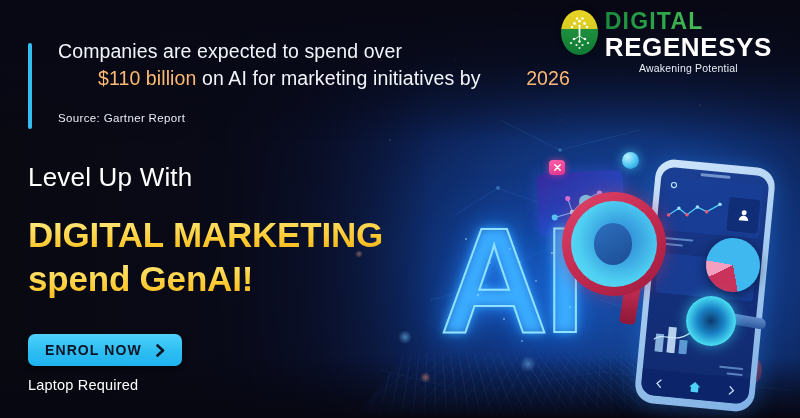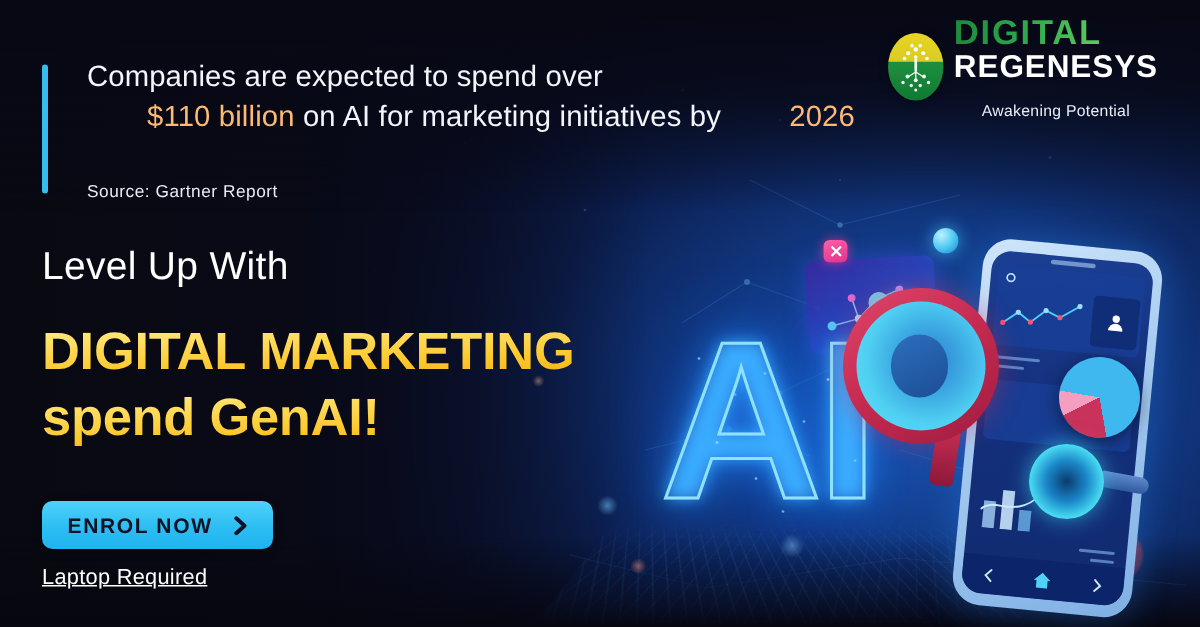--- a/index.html
+++ b/index.html
@@ -57,53 +57,53 @@
 
   
   .bokeh{ position:absolute; border-radius:50%; pointer-events:none; }
 
   
   .stat-bar{ position:absolute; left:28px; top:43px; width:4px; height:86px;
     background:#35bdf0; border-radius:2px; }
   .stat{ position:absolute; left:58px; top:38px; width:560px; }
   .stat-line{ font-size:19.5px; line-height:27px; color:#f2f5fa; font-weight:400; letter-spacing:.1px; }
   .stat-hl{ color:#fdba74; font-weight:400;margin-left:40px; }
-  .stat-src{ margin-top:30px; font-size:11.5px; color:#e8ecf4; letter-spacing:.35px; font-weight:400; }
-
-  
-  .logo{ position:absolute; right:28px; top:10px; display:flex; align-items:center; gap:7px; }
+  .stat-src{ margin-top:20px; font-size:11.5px; color:#e8ecf4; letter-spacing:.35px; font-weight:400; }
+
+  
+  .logo{ position:absolute; right:28px; top:10px; display:flex; align-items:flex-start; gap:7px; }
   .logo-badge{ width:37px; height:45px; border-radius:50%/50%; position:relative; overflow:hidden;
     background:linear-gradient(180deg,#e8d425 0%, #d9cc22 42%, #1e8f3e 43%, #0f7a33 100%);
     box-shadow:0 0 6px rgba(0,0,0,.5); flex:0 0 auto; }
   .logo-badge svg{ position:absolute; inset:0; }
   .logo-text{ display:flex; flex-direction:column; line-height:1; }
   .logo-d{ font-size:23px; font-weight:700; letter-spacing:1.2px;
     background:linear-gradient(90deg,#1c8a3c 0%, #2ea84a 35%, #5cc95f 70%, #88dd72 100%);
     -webkit-background-clip:text; background-clip:text; color:transparent; }
-  .logo-r{ font-size:21px; font-weight:700; letter-spacing:.6px; color:#ffffff; margin-top:1px; }
-  .logo-tag{ font-size:10.5px; color:#e9eef5; letter-spacing:.2px; margin-top:14px; text-align:center; }
+  .logo-r{ font-size:26px; font-weight:700; letter-spacing:.6px; color:#ffffff; margin-top:1px; }
+  .logo-tag{ font-size:10.5px; color:#e9eef5; letter-spacing:.2px; margin-top:3px; text-align:center; }
 
   
   .headline{ position:absolute; left:28px; top:160px; width:430px; }
   .h-small{ font-size:26px; font-weight:400; color:#ffffff; letter-spacing:.2px; line-height:34px; }
   .h-big{ font-size:35px; font-weight:700; letter-spacing:-.2px; line-height:44px; margin-top:19px;
     background:linear-gradient(178deg,#fff3a8 0%, #ffe066 26%, #fdc72b 62%, #eaa714 100%);
     -webkit-background-clip:text; background-clip:text; color:transparent; }
   .h-big2{ font-size:35px; font-weight:700; letter-spacing:-.2px; line-height:44px;
     background:linear-gradient(178deg,#fff3a8 0%, #ffe066 26%, #fdc72b 62%, #eaa714 100%);
     -webkit-background-clip:text; background-clip:text; color:transparent; }
 
   
   .cta-wrap{ position:absolute; left:28px; top:334px; }
   .cta{ display:inline-flex; align-items:center; gap:12px; padding:8px 15px 8px 17px;
     border-radius:7px; background:linear-gradient(180deg,#4fd2fb 0%, #2cbdf2 55%, #1fb3ef 100%);
     box-shadow:0 2px 6px rgba(0,0,0,.45); cursor:pointer; }
   .cta-label{ font-size:14px; font-weight:700; color:#0d1324; letter-spacing:1.1px; }
   .cta-arrow{ width:13px; height:13px; display:block; }
-  .note{ margin-top:11px; font-size:14.5px; color:#ffffff; font-weight:400; letter-spacing:.2px;text-decoration:underline; }
+  .note{ margin-top:11px; font-size:14.5px; color:#ffffff; font-weight:400; letter-spacing:.2px; }
 
   
   .ai-wrap{ position:absolute; left:440px; top:205px; width:170px; height:160px; }
   .ai-text{ font-size:150px; font-weight:700; line-height:150px; letter-spacing:-4px;
     color:rgba(150,215,255,.1);
     -webkit-text-stroke:2px #8fe2ff;
     text-shadow:0 0 10px #31a8ff, 0 0 26px rgba(40,140,255,.85), 0 0 52px rgba(20,100,230,.6);
     font-family:"Liberation Sans", sans-serif;
   }
   .ai-dots{ position:absolute; left:8px; top:18px; width:155px; height:128px; opacity:.9;

